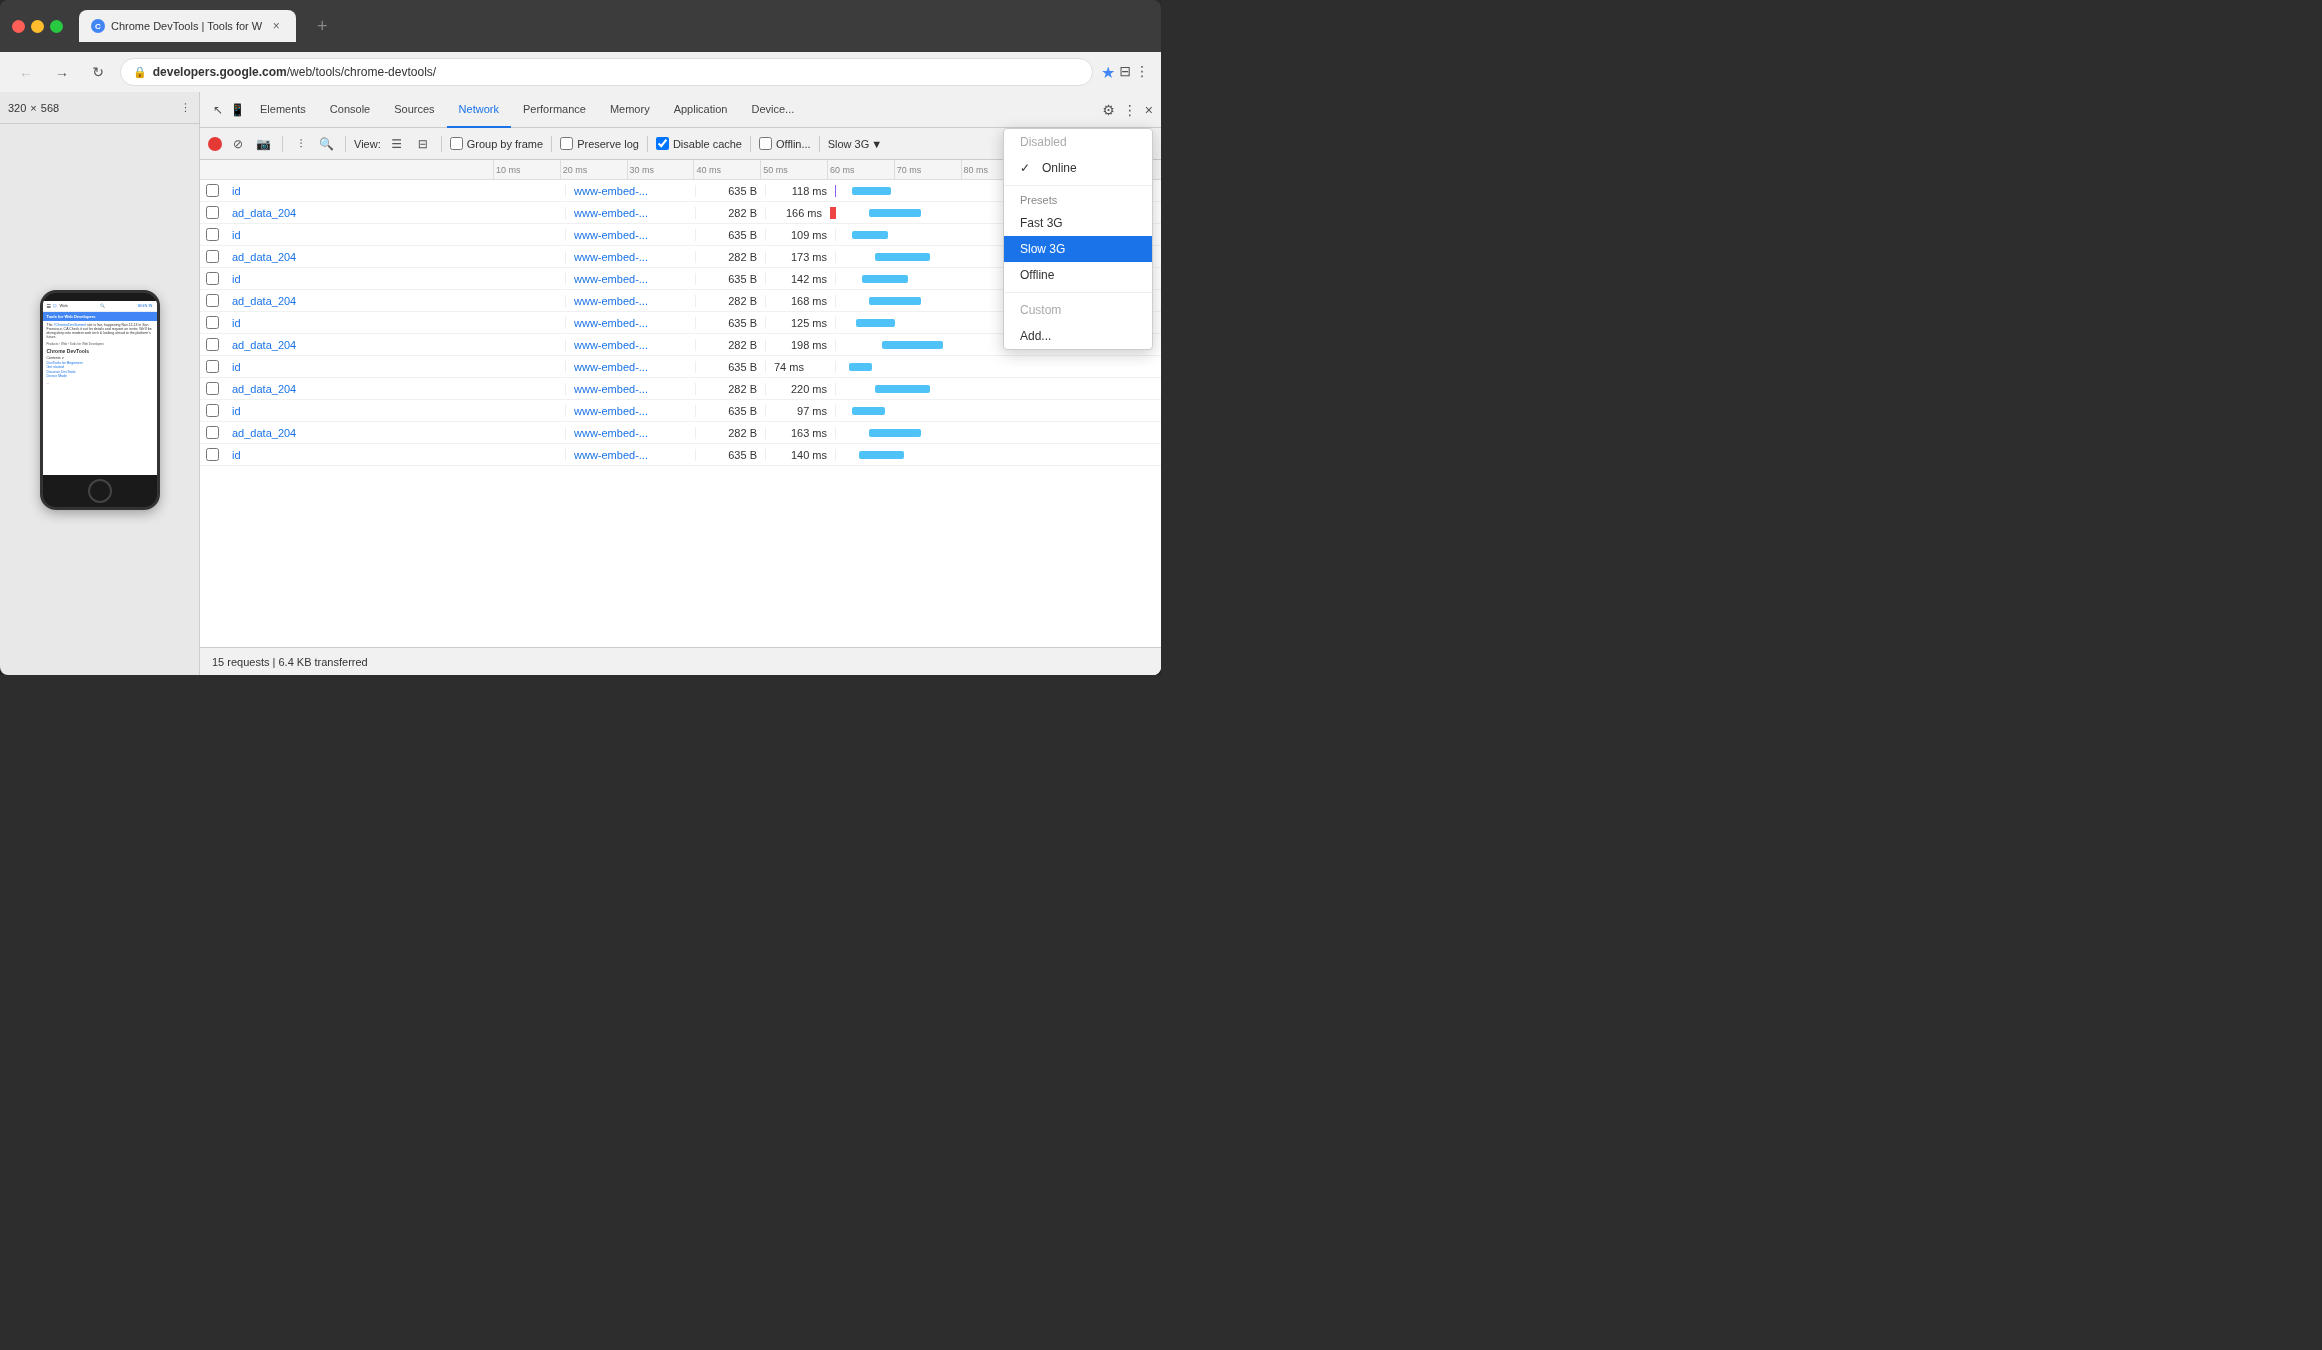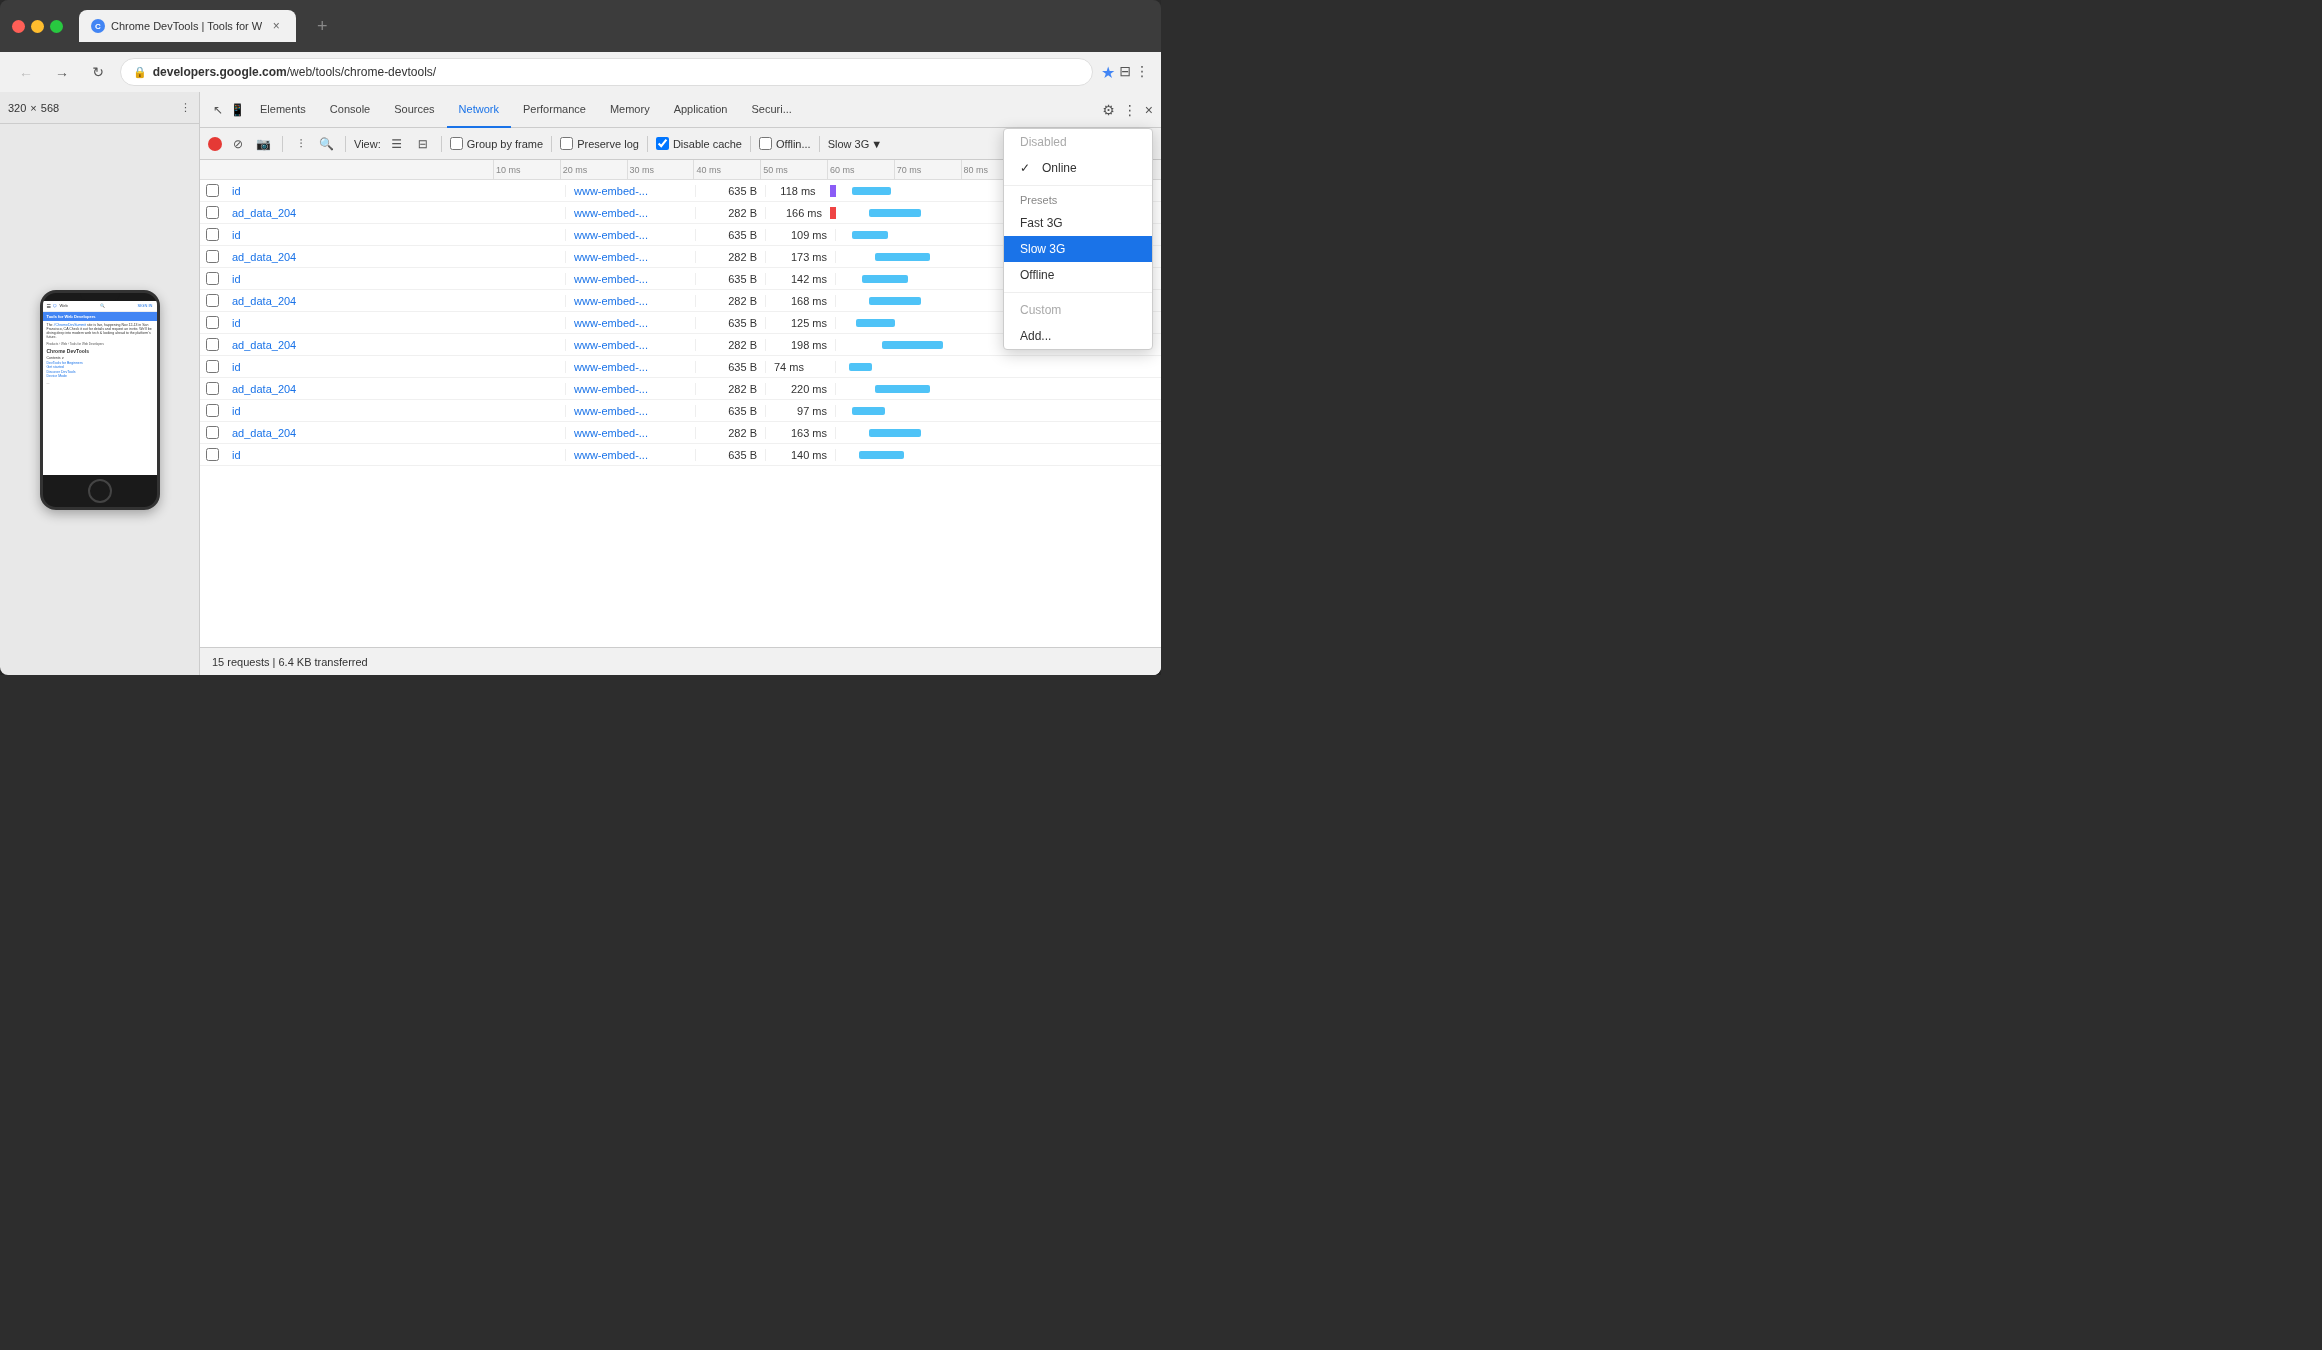--- a/index.html
+++ b/index.html
@@ -189,21 +189,21 @@
         <div class="devtools-tabs">
           <div class="toolbar-icon-btn">↖</div>
           <div class="toolbar-icon-btn" style="color:#1a73e8;">📱</div>
           <div class="devtools-tab-btn">Elements</div>
           <div class="devtools-tab-btn">Console</div>
           <div class="devtools-tab-btn">Sources</div>
           <div class="devtools-tab-btn active">Network</div>
           <div class="devtools-tab-btn">Performance</div>
           <div class="devtools-tab-btn">Memory</div>
           <div class="devtools-tab-btn">Application</div>
-          <div class="devtools-tab-btn">Securi...</div>
+          <div class="devtools-tab-btn">Device...</div>
           <div class="devtools-tab-actions">
             <span style="font-size:14px;color:#555;cursor:pointer;">⚙</span>
             <span style="font-size:14px;color:#555;cursor:pointer;">⋮</span>
             <span class="devtools-close">×</span>
           </div>
         </div>
 
         <div class="network-toolbar">
           <div class="record-btn"></div>
           <div class="toolbar-icon-btn">⊘</div>
@@ -257,21 +257,21 @@
 
 
         <div class="network-rows" id="network-rows">
         <div class="network-row">
       <div style="width:24px;flex-shrink:0;display:flex;align-items:center;justify-content:center;">
         <input type="checkbox" style="margin: 0px;">
       </div>
       <div style="flex:1;padding:0 8px;font-size:11px;color:#1a73e8;white-space:nowrap;overflow:hidden;text-overflow:ellipsis;border-right:1px solid #eee;">id</div>
       <div style="width:130px;flex-shrink:0;padding:0 8px;font-size:11px;color:#1a73e8;white-space:nowrap;overflow:hidden;text-overflow:ellipsis;border-right:1px solid #eee;">www-embed-...</div>
       <div style="width:70px;flex-shrink:0;padding:0 8px;font-size:11px;color:#333;text-align:right;border-right:1px solid #eee;">635 B</div>
-      <div style="width:70px;flex-shrink:0;padding:0 8px;font-size:11px;color:#333;text-align:center;border-right:6px solid #8b5cf6;">118 ms</div>
+      <div style="width:70px;flex-shrink:0;padding:0 8px;font-size:11px;color:#333;text-align:right;border-right:1px solid #8b5cf6;">118 ms</div>
       <div style="flex:1;position:relative;height:100%;">
         <div style="position:absolute;left:5%;width:12%;height:8px;top:50%;transform:translateY(-50%);background:#4fc3f7;border-radius:2px;"></div>
       </div>
     </div>
             <div class="network-row">
       <div style="width:24px;flex-shrink:0;display:flex;align-items:center;justify-content:center;">
         <input type="checkbox" style="margin: 0px;">
       </div>
       <div style="flex:1;padding:0 8px;font-size:11px;color:#1a73e8;white-space:nowrap;overflow:hidden;text-overflow:ellipsis;border-right:1px solid #eee;">ad_data_204</div>
       <div style="width:130px;flex-shrink:0;padding:0 8px;font-size:11px;color:#1a73e8;white-space:nowrap;overflow:hidden;text-overflow:ellipsis;border-right:1px solid #eee;">www-embed-...</div>

